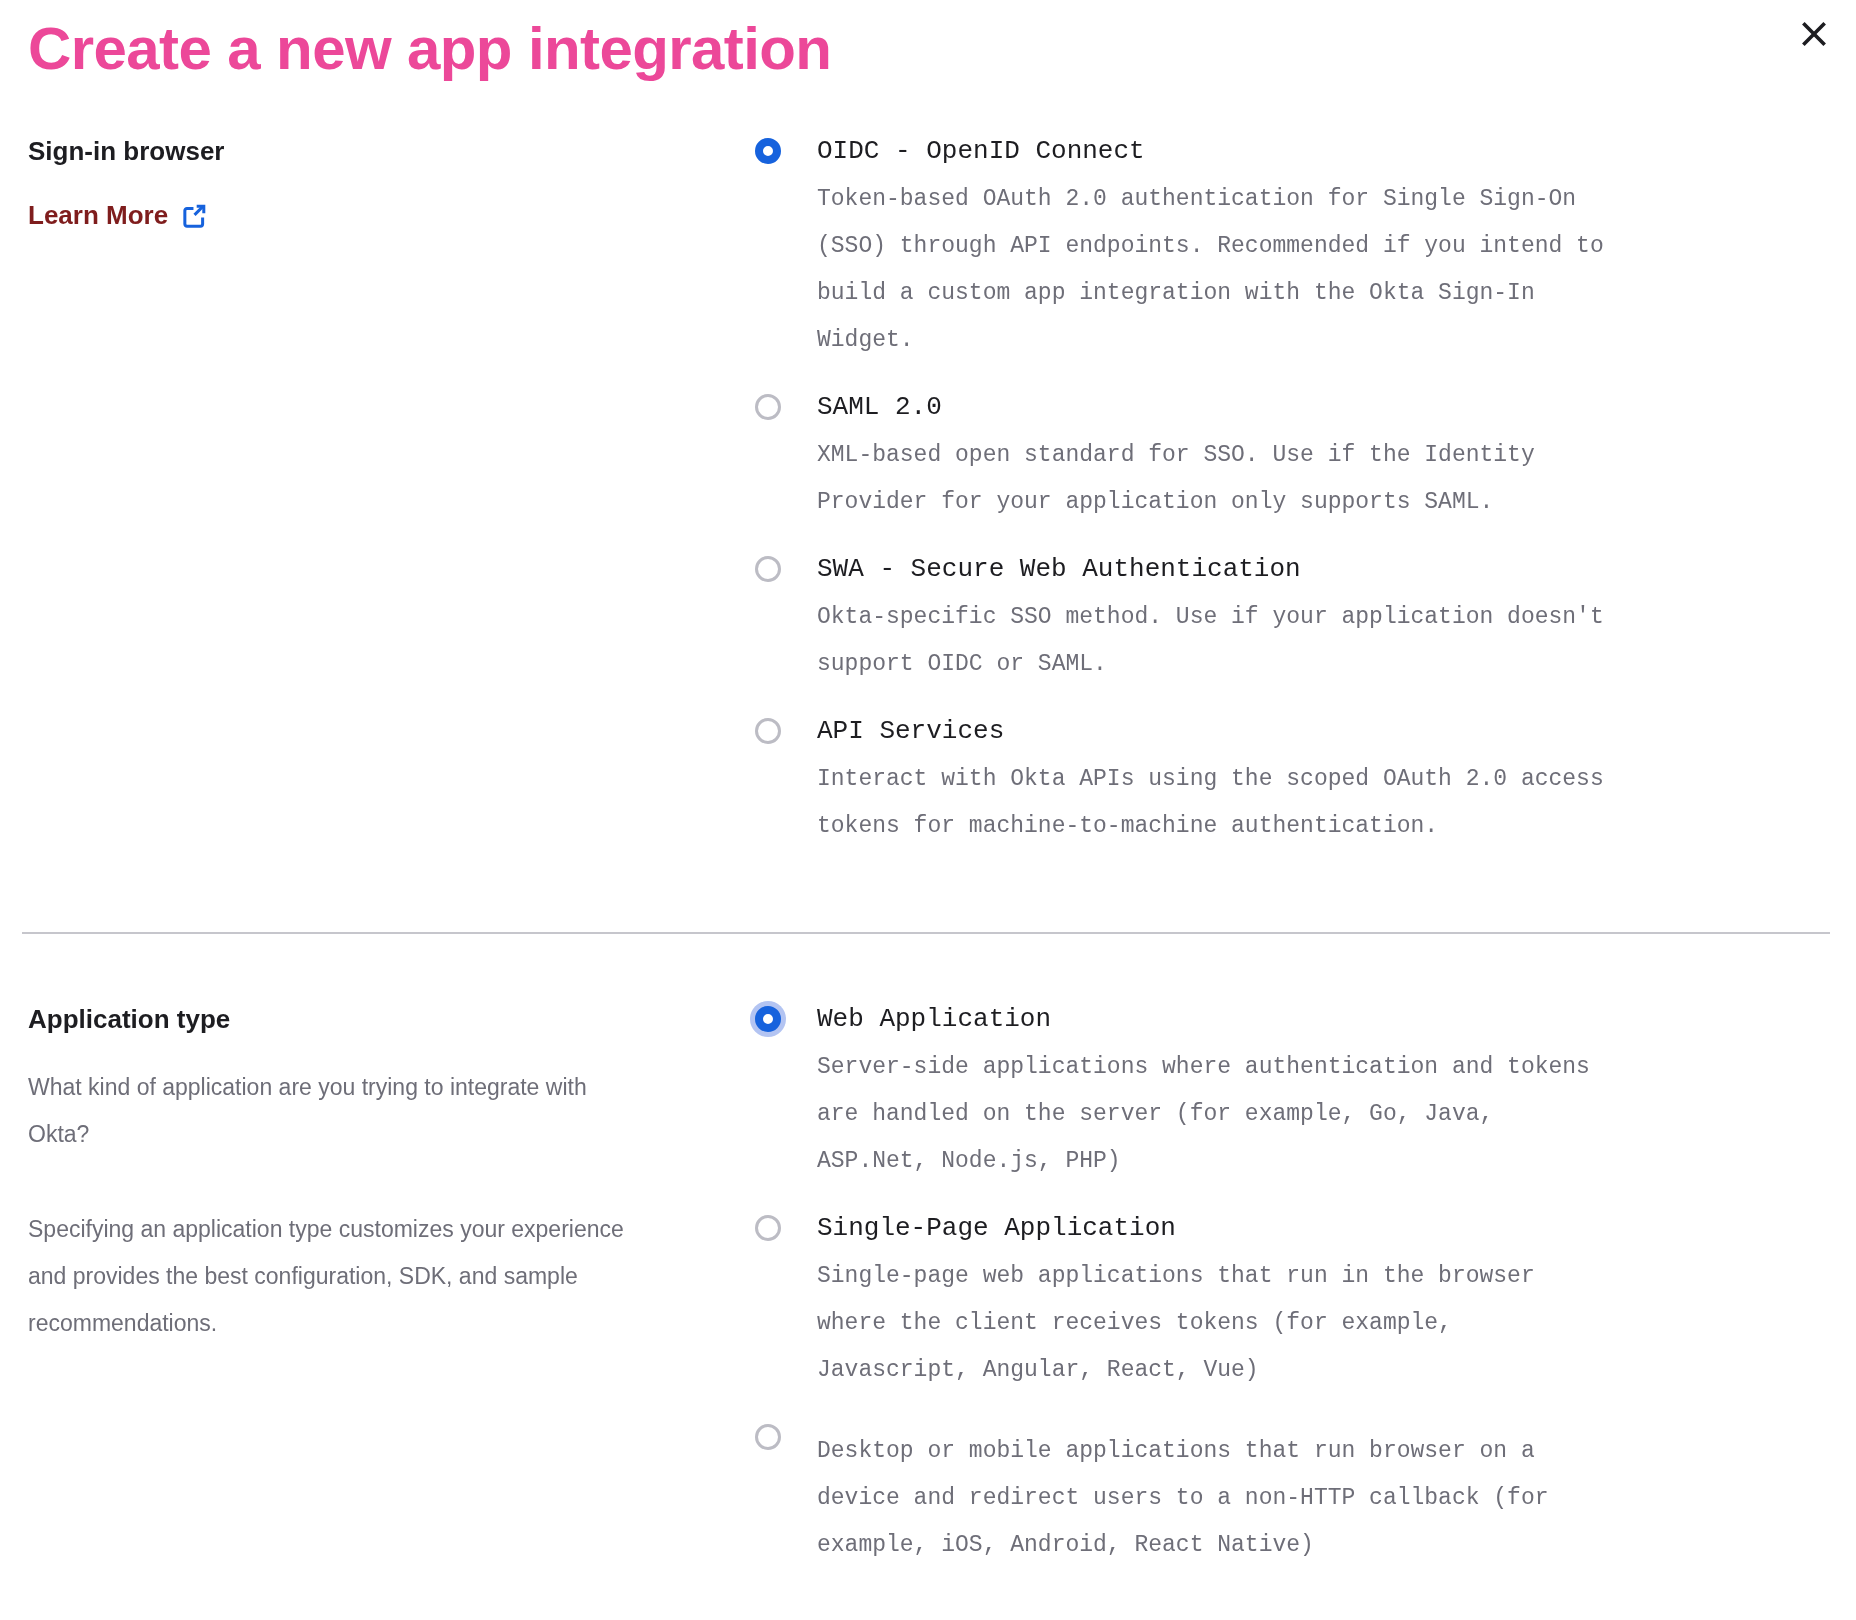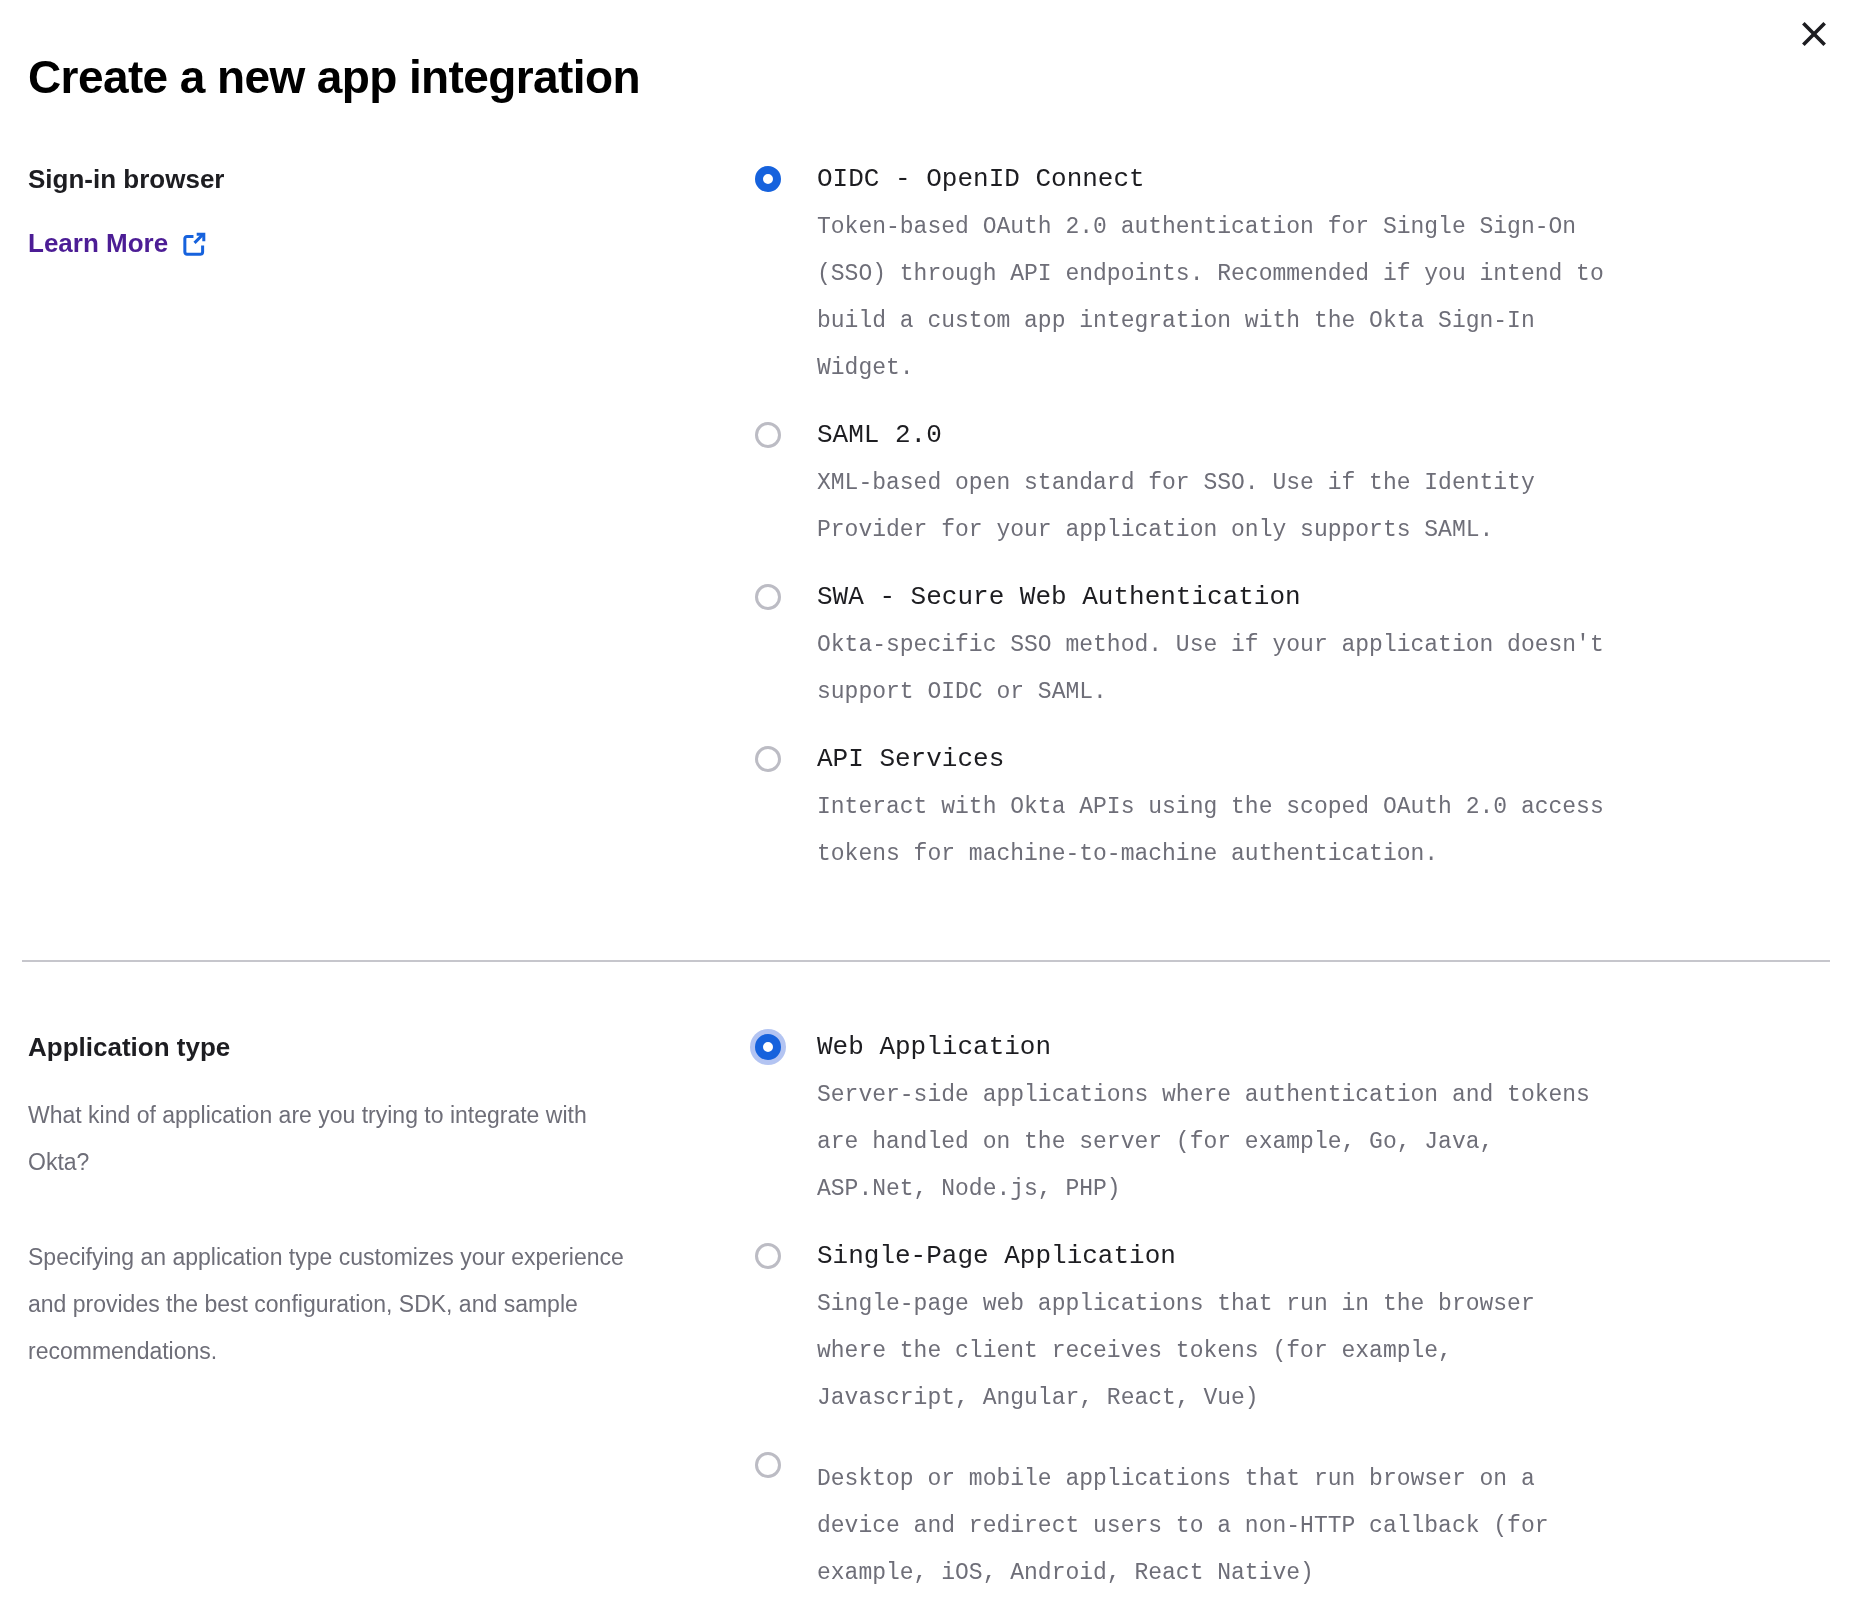--- a/index.html
+++ b/index.html
@@ -14,40 +14,40 @@
   }
 
   .close-btn {
     position: absolute; top: 12px; right: 20px;
     width: 44px; height: 44px;
     background: none; border: none; padding: 6px; cursor: pointer;
     display: flex; align-items: center; justify-content: center;
   }
 
   h1.dialog-title {
-    margin: 48px 28px 0 28px;
-    font-size: 46px; line-height: 58px;
+    margin: 20px 28px 0 28px;
+    font-size: 60px; line-height: 58px;
     font-weight: 700; letter-spacing: -0.6px;
-    color: #000000;
+    color: #ec4899;
   }
 
   .section {
     display: grid;
     grid-template-columns: 727px 1fr;
     padding: 0 26px 0 28px;
   }
   .section-1 { margin-top: 56px; }
 
   .left-label {
     font-size: 26px; font-weight: 700; line-height: 34px; color: #1d1d21;
   }
   .learn-more {
     margin-top: 32px;
     display: inline-flex; align-items: center; gap: 12px;
-    font-size: 26px; font-weight: 700; color: #4c1d95;
+    font-size: 26px; font-weight: 700; color: #7f1d1d;
     text-decoration: none; cursor: pointer;
   }
   .left-para {
     margin: 28px 0 0 0;
     font-size: 23px; line-height: 47px; color: #6e6e78;
     max-width: 600px;
   }
   .left-para.second { margin-top: 48px; }
 
   .option { display: flex; margin-bottom: 26px; font-family: Liberation Mono, monospace; }

